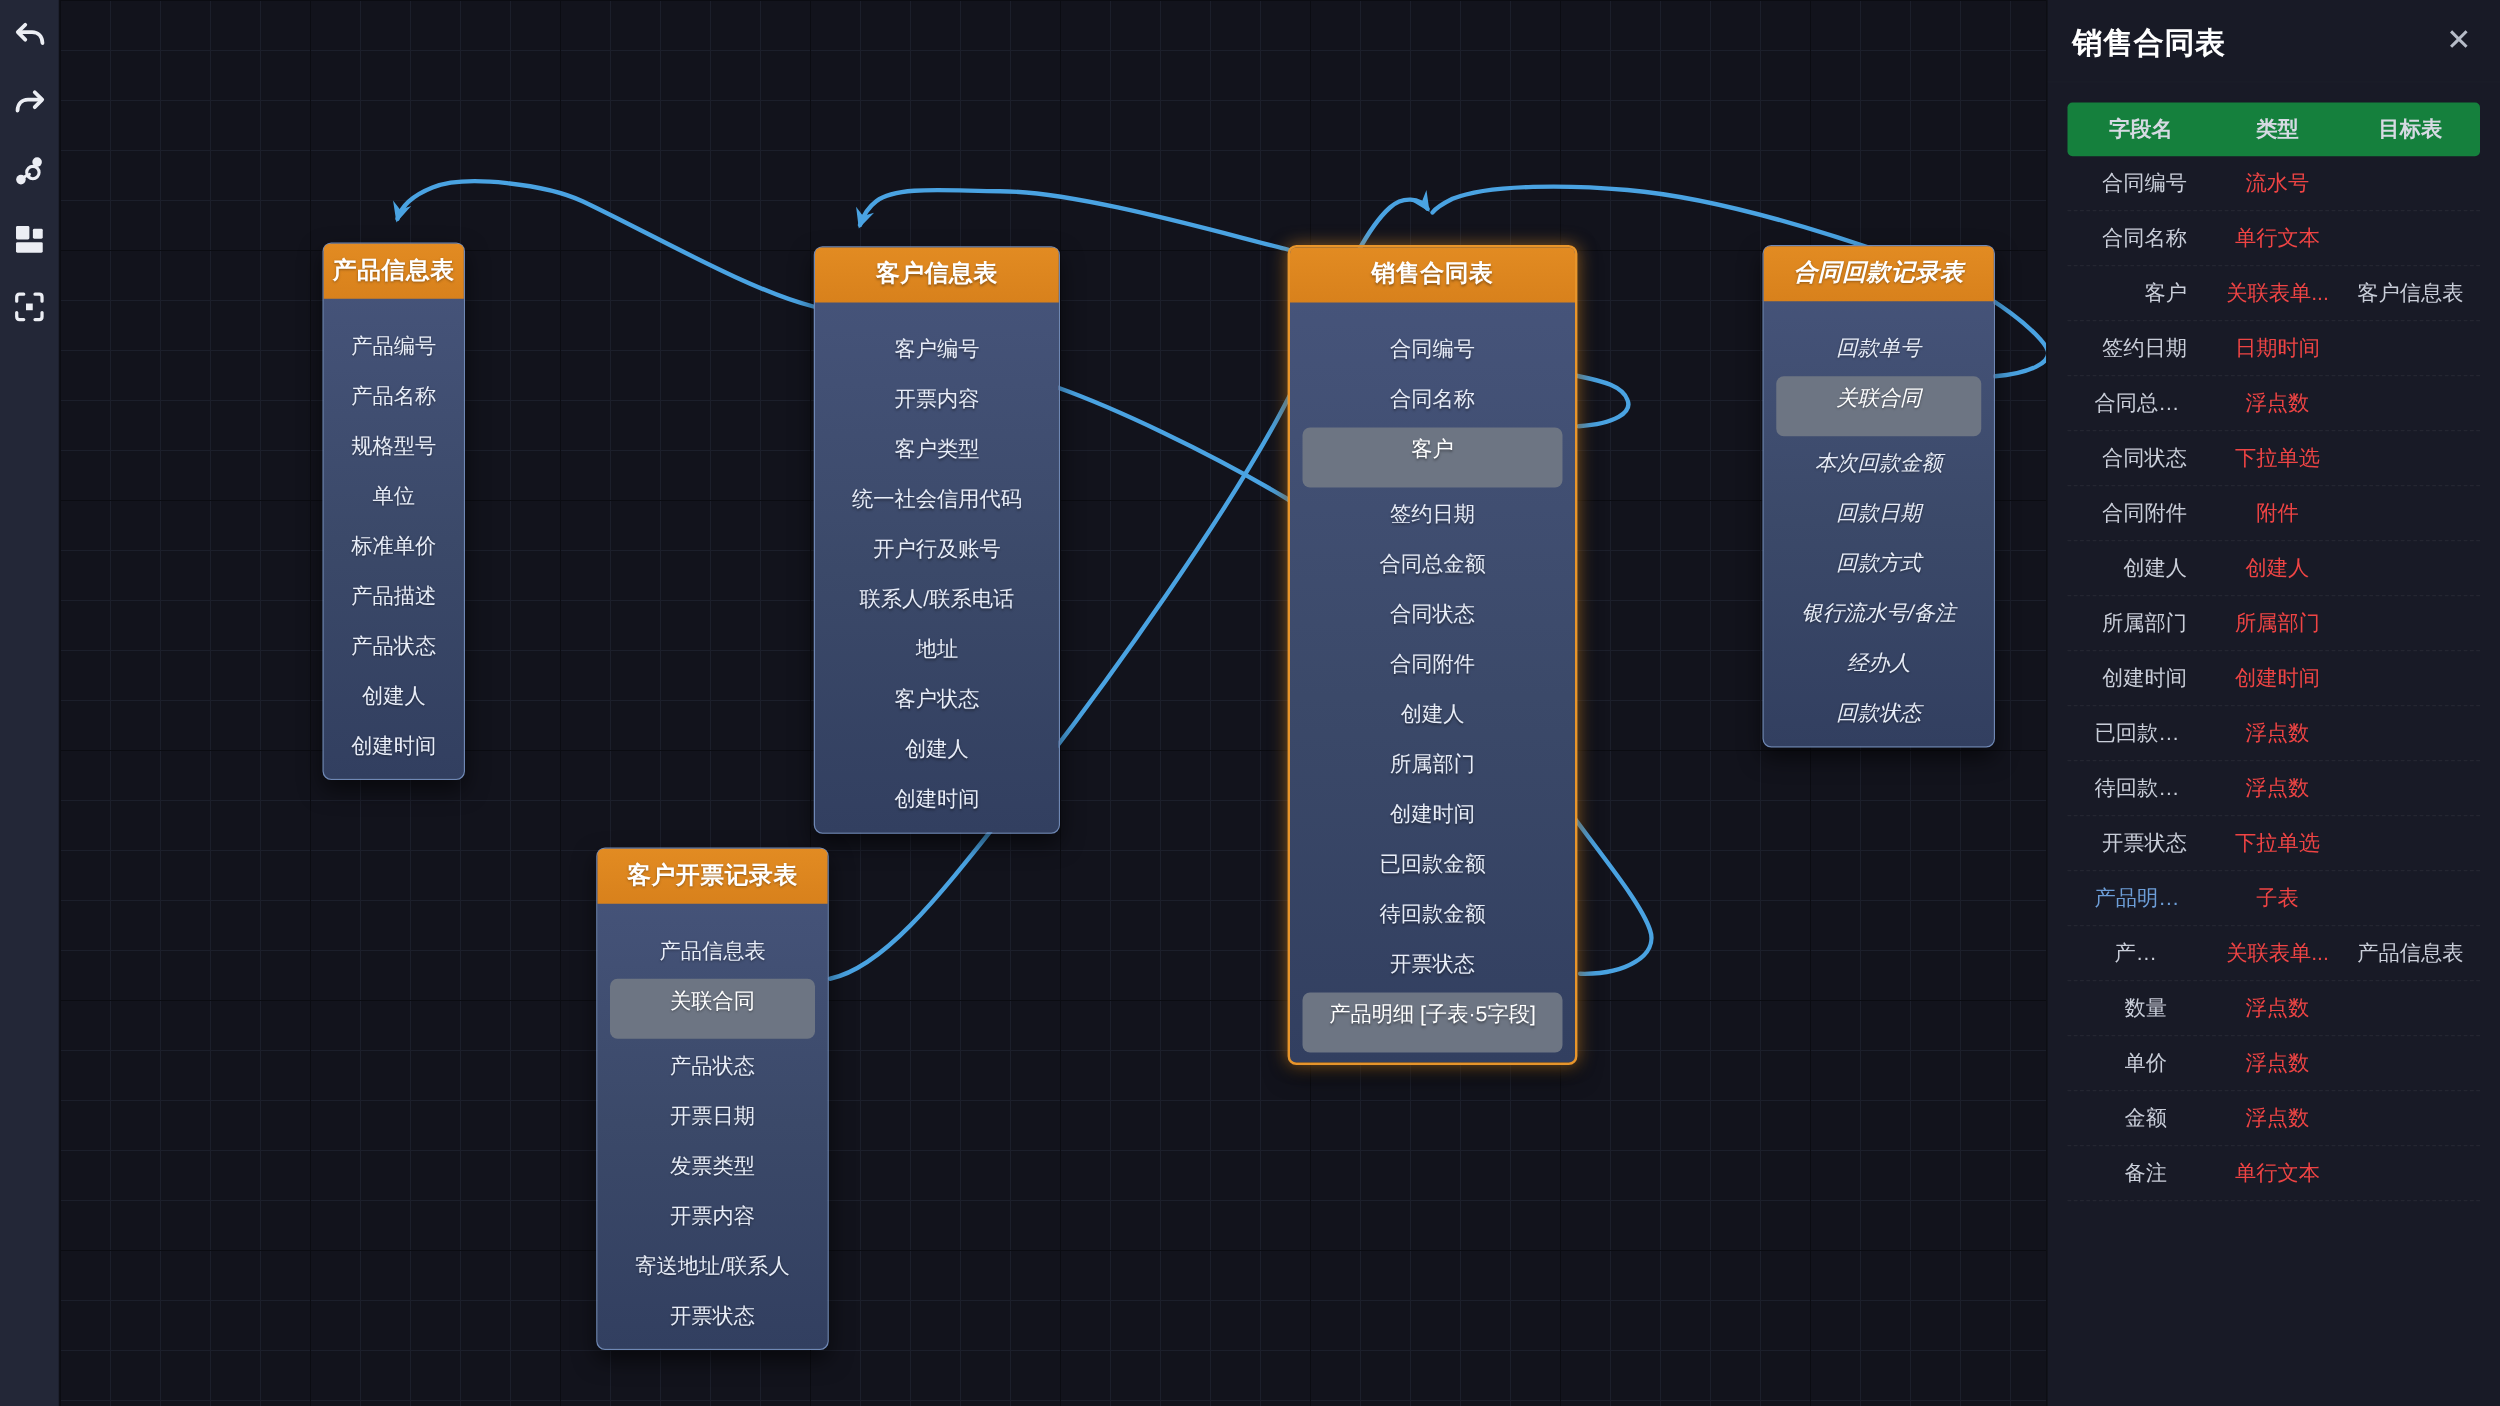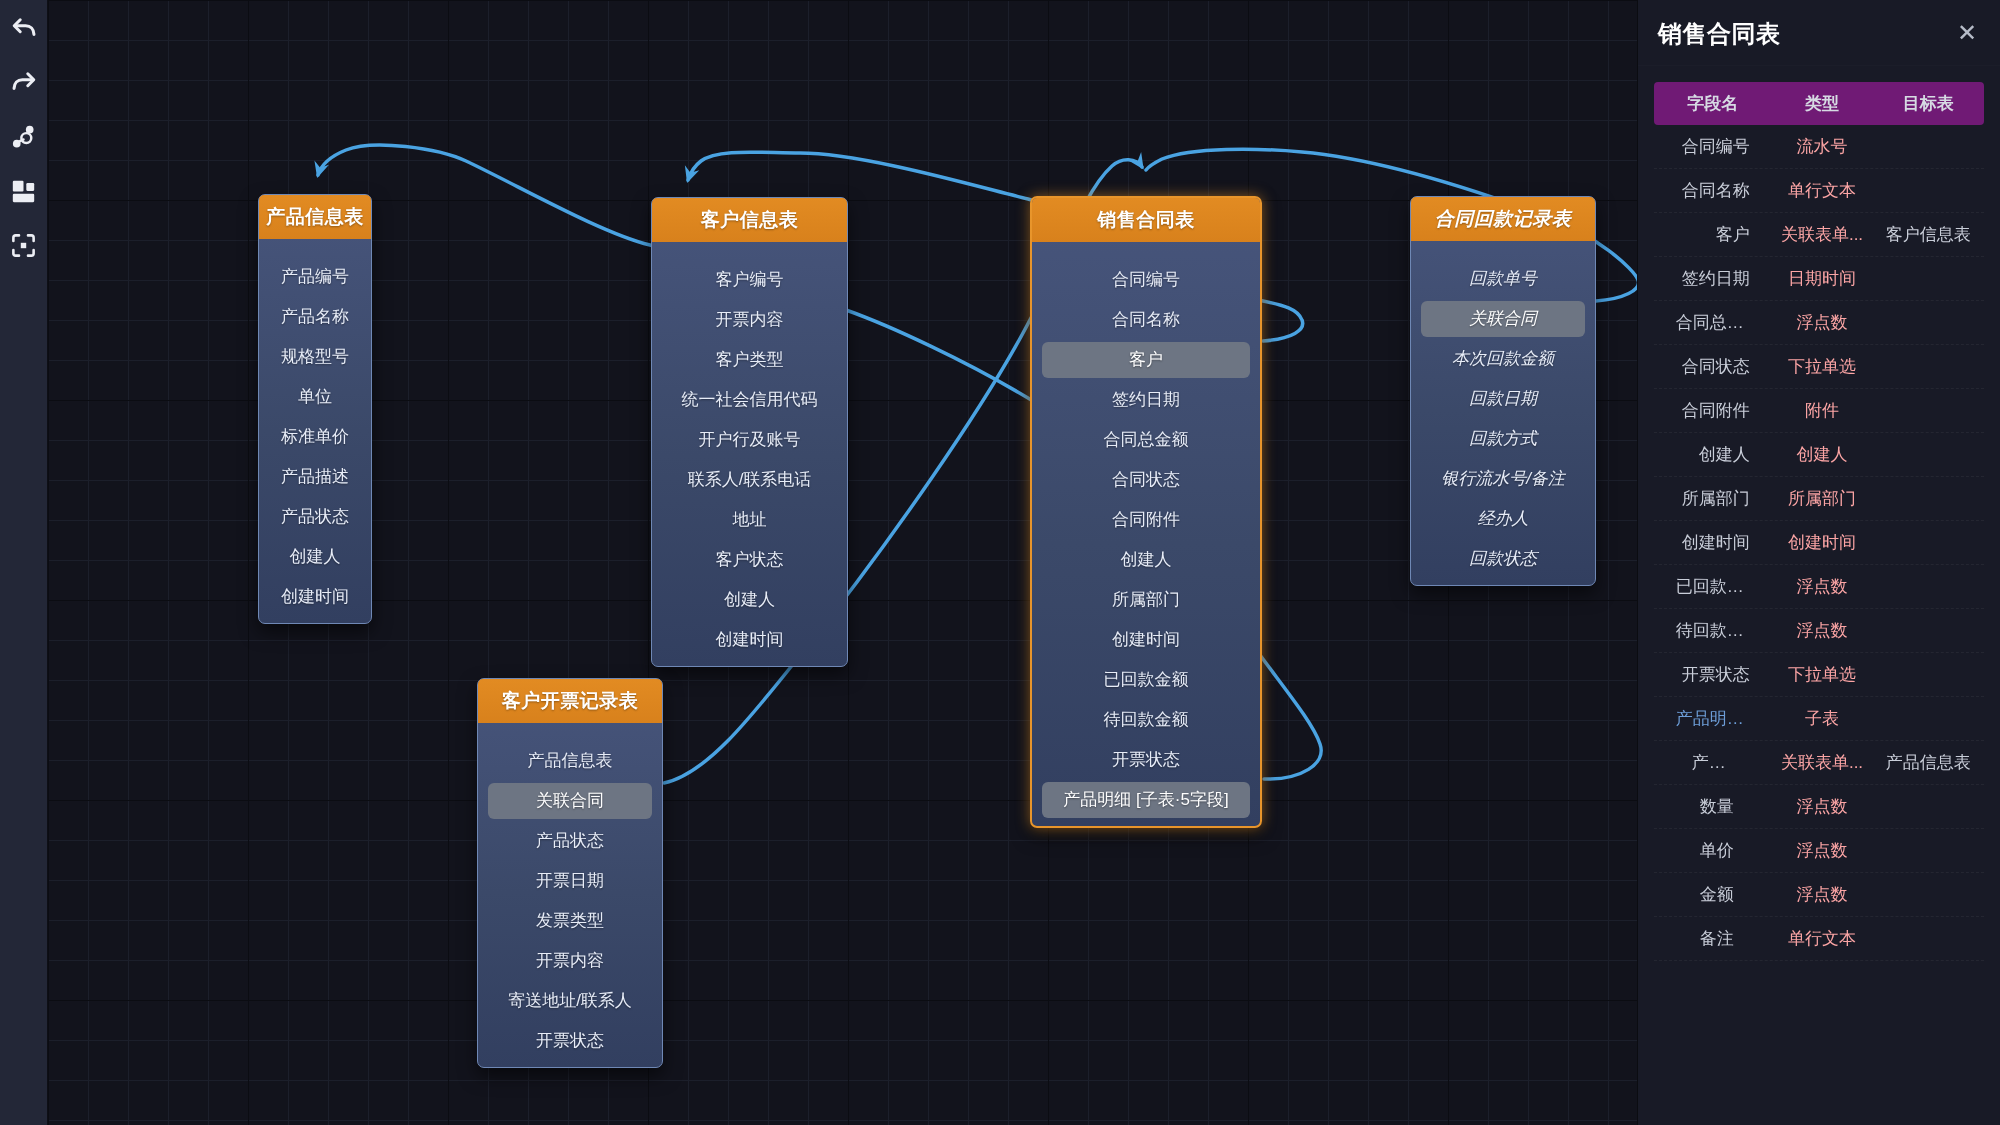--- a/index.html
+++ b/index.html
@@ -35,45 +35,45 @@
     border:1px solid #6f88b5;box-shadow:0 8px 18px rgba(0,0,0,.55);}
   .tbl.selected{border:2px solid #e8952b;
     box-shadow:0 0 14px rgba(232,149,43,.55),0 8px 18px rgba(0,0,0,.55);}
   .tbl-header{height:44px;line-height:44px;text-align:center;color:#ffffff;font-weight:bold;
     font-size:19px;background:linear-gradient(180deg,#e28b22,#d8811c);
     border-radius:5px 5px 0 0;letter-spacing:.5px;cursor:move;
     text-shadow:0 1px 2px rgba(0,0,0,.35);}
   .tbl-body{padding:18px 0 6px;}
   .tbl-field{height:40px;line-height:40px;text-align:center;color:#e8edf8;font-size:17px;
     white-space:nowrap;overflow:hidden;cursor:pointer;text-shadow:0 1px 2px rgba(0,0,0,.4);}
-  .tbl-field.hl{height:36px;line-height:36px;margin:2px 10px;background:#6d7583;
+  .tbl-field.hl{height:48px;line-height:36px;margin:2px 10px;background:#6d7583;
     border-radius:6px;color:#ffffff;}
 
   
   .panel{position:absolute;left:1637px;top:0;width:363px;height:1125px;background:#181a26;
     border-left:1px solid #0b0c11;z-index:40;box-sizing:border-box;}
   .panel-title-row{position:relative;height:66px;padding:18px 20px 0;box-sizing:border-box;
     border-bottom:1px solid #23263340;}
   .panel-title{color:#ffffff;font-size:24px;font-weight:bold;letter-spacing:.5px;}
   .panel-close{position:absolute;right:18px;top:18px;width:30px;height:30px;line-height:30px;
     text-align:center;color:#b6bcc8;font-size:24px;cursor:pointer;}
   .panel-table{padding:0 16px;}
-  .panel-head{margin-top:16px;height:43px;background:#701a75;border-radius:4px;
+  .panel-head{margin-top:16px;height:43px;background:#15803d;border-radius:4px;
     display:flex;align-items:center;}
   .panel-head .hc{color:#d6dae3;font-size:17px;font-weight:bold;text-align:center;}
   .hc.h1{width:118px;} .hc.h2{width:102px;} .hc.h3{width:112px;}
   .panel-row{height:43px;display:flex;align-items:center;
     border-bottom:1px dashed rgba(255,255,255,.055);cursor:pointer;}
   .panel-row .c1{width:118px;display:flex;justify-content:center;}
   .panel-row .c1 .clip{width:74px;overflow:hidden;display:flex;justify-content:flex-end;}
   .panel-row.indent .c1 .clip{width:42px;}
   .panel-row .c1 span{white-space:nowrap;max-width:98px;overflow:hidden;text-overflow:ellipsis;
     color:#c9ced9;font-size:17px;}
   .panel-row.link .c1 span{color:#6d9ed8;}
-  .panel-row .c2{width:102px;text-align:center;color:#fca5a5;font-size:17px;white-space:nowrap;}
+  .panel-row .c2{width:102px;text-align:center;color:#ef4444;font-size:17px;white-space:nowrap;}
   .panel-row .c3{width:112px;text-align:center;color:#c9ced9;font-size:17px;white-space:nowrap;
     overflow:hidden;}
 </style>
 </head>
 <body>
 
 <div class="stage">
 
   <div class="canvas"></div>
 

